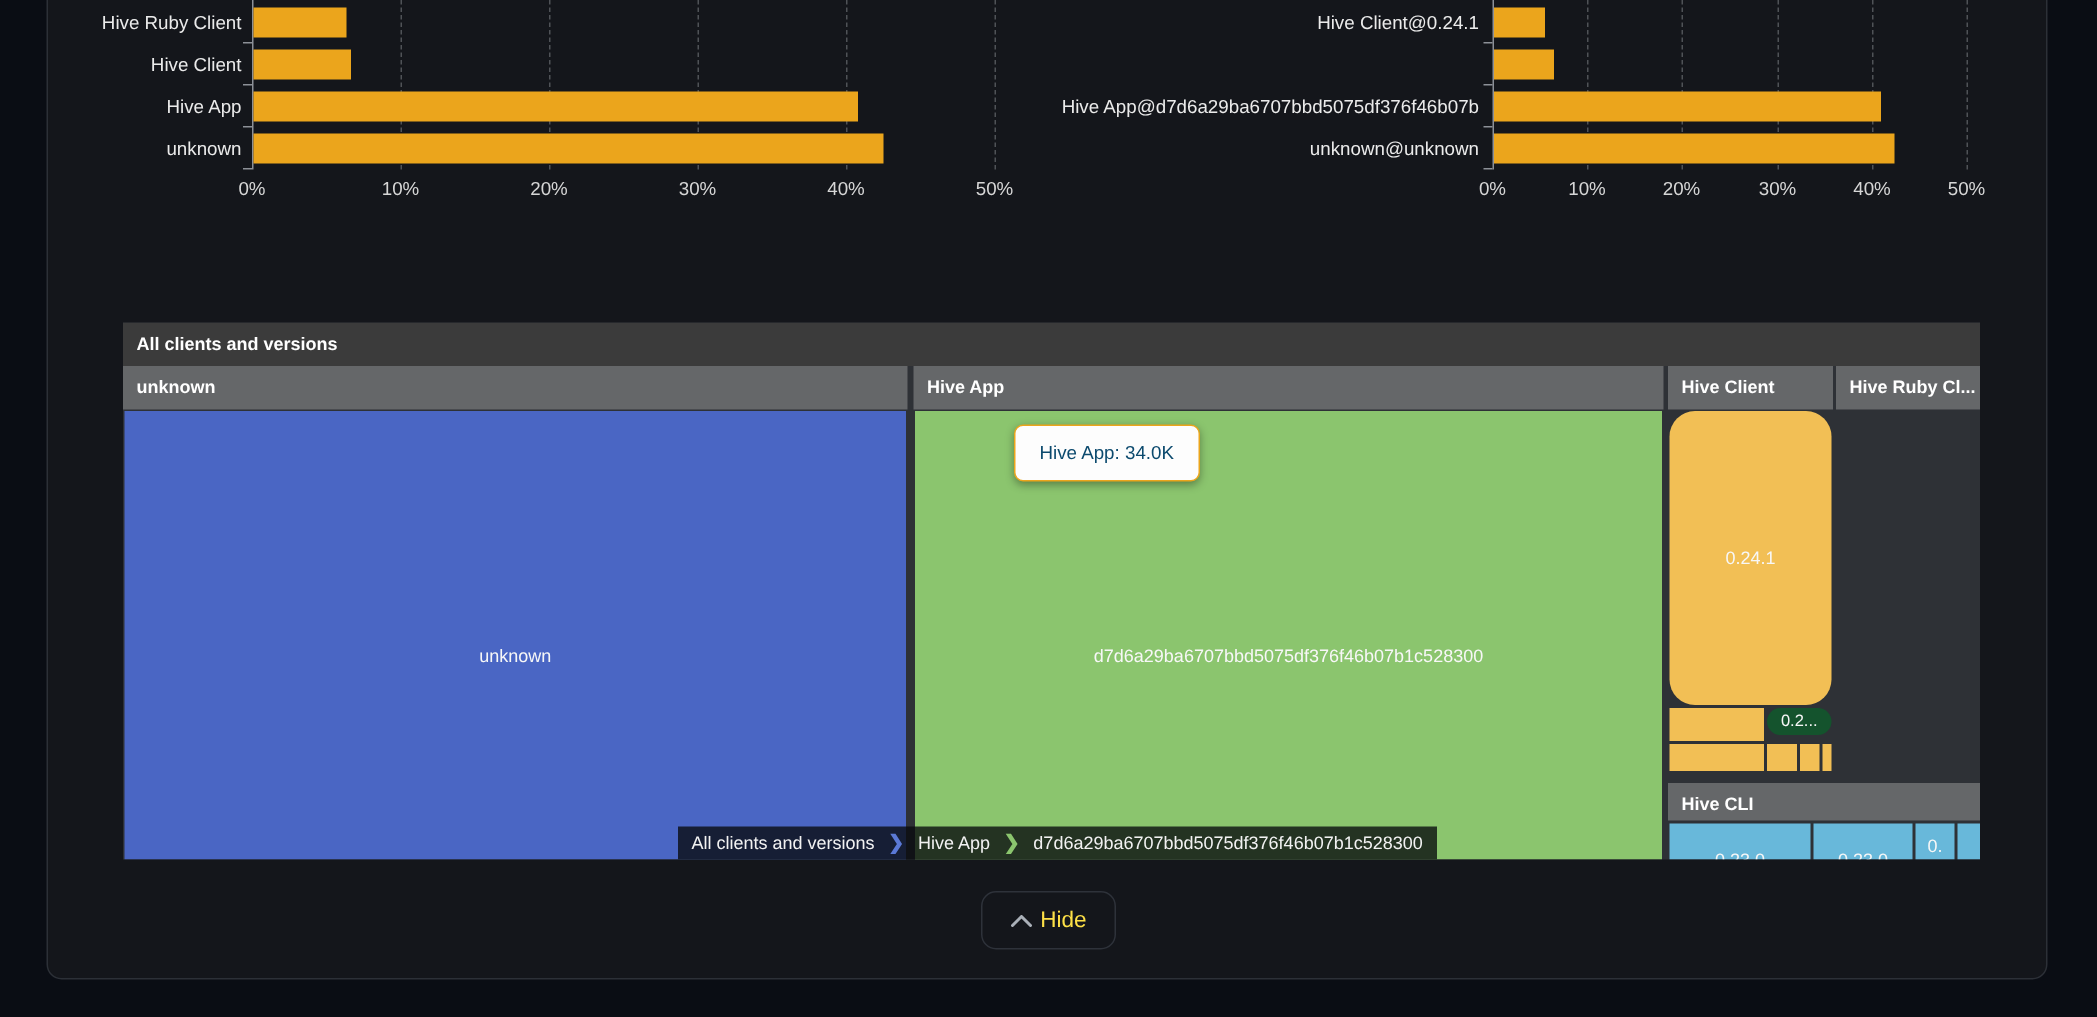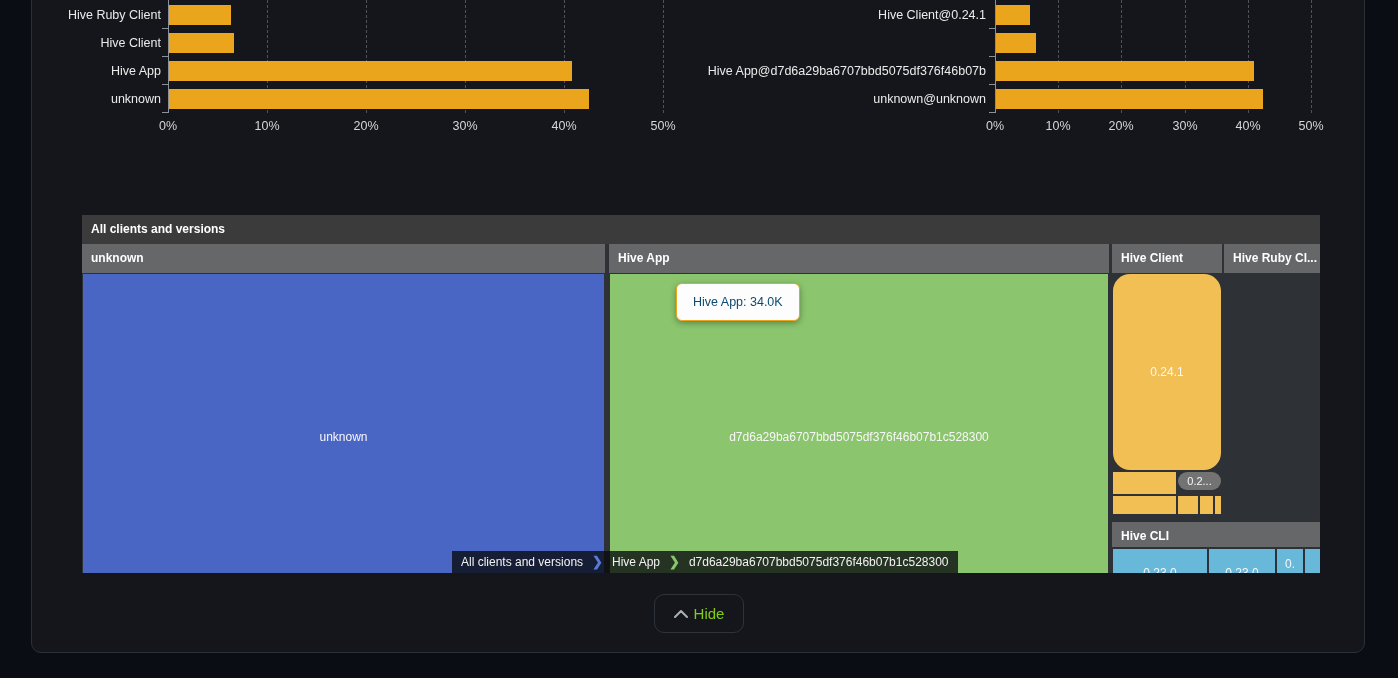--- a/index.html
+++ b/index.html
@@ -32,21 +32,21 @@
       background:rgba(8,10,13,0.78);color:#f2f2f2;font-size:12px;}
   .bc-item{padding:0 9px;line-height:22px;white-space:nowrap;}
   .bc-sep{font-size:13px;font-weight:bold;line-height:22px;}
   
   .tooltip{position:absolute;left:676px;top:283px;background:#fdfdfd;border:1px solid #eba51c;
            border-radius:6px;padding:11px 16px;font-size:12.5px;color:#0c4a6e;white-space:nowrap;
            box-shadow:0 2px 6px rgba(0,0,0,0.35);z-index:30;}
   
   .hide-btn{position:absolute;left:654px;top:594px;width:90px;height:39px;display:flex;
             align-items:center;justify-content:center;gap:6px;background:transparent;
-            border:1px solid #2e323a;border-radius:10px;color:#84cc16;font-size:15px;
+            border:1px solid #2e323a;border-radius:10px;color:#fde047;font-size:15px;
             font-family:"Liberation Sans",sans-serif;cursor:pointer;}
 </style>
 </head>
 <body>
 
 <div class="stage">
   <div class="panel"></div>
 
   <div id="chart-left"></div>
   <div id="chart-right"></div>
@@ -61,21 +61,21 @@
       <div class="tm-header" style="left: 527px; top: 29px; width: 500px; height: 29px;">Hive App</div>
       <div class="tm-block" style="left: 528px; top: 59px; width: 498px; height: 299px; background: rgb(139, 197, 110);">
         <span class="tm-label abslab" style="top: 156px;">d7d6a29ba6707bbd5075df376f46b07b1c528300</span>
       </div>
       <div class="tm-header" style="left: 1030px; top: 29px; width: 110px; height: 29px;">Hive Client</div>
       <div class="tm-block center" style="left: 1031px; top: 59px; width: 108px; height: 196px; background: rgb(242, 191, 85);">
         <span class="tm-label">0.24.1</span>
       </div>
       <div class="tm-block" style="left: 1031px; top: 257px; width: 63px; height: 22px; background: rgb(242, 191, 85);"></div>
       <div class="tm-block" style="left: 1031px; top: 281px; width: 63px; height: 18px; background: rgb(242, 191, 85);"></div>
-      <div class="tm-block center" style="left: 1096px; top: 257px; width: 43px; height: 18px; background: #737373;">
+      <div class="tm-block center" style="left: 1096px; top: 257px; width: 43px; height: 18px; background: #14532d;">
         <span class="tm-label" style="font-size: 11px;">0.2...</span>
       </div>
       <div class="tm-block" style="left: 1096px; top: 281px; width: 20px; height: 18px; background: rgb(242, 191, 85);"></div>
       <div class="tm-block" style="left: 1118px; top: 281px; width: 13px; height: 18px; background: rgb(242, 191, 85);"></div>
       <div class="tm-block" style="left: 1133px; top: 281px; width: 6px; height: 18px; background: rgb(242, 191, 85);"></div>
       <div class="tm-header" style="left: 1142px; top: 29px; width: 96px; height: 29px;">Hive Ruby Cl...</div>
       <div class="tm-header" style="left: 1030px; top: 307px; width: 208px; height: 25px;">Hive CLI</div>
       <div class="tm-block" style="left: 1031px; top: 334px; width: 94px; height: 24px; background: rgb(104, 184, 218);">
         <span class="tm-label abslab" style="top: 17px;">0.23.0</span>
       </div>

